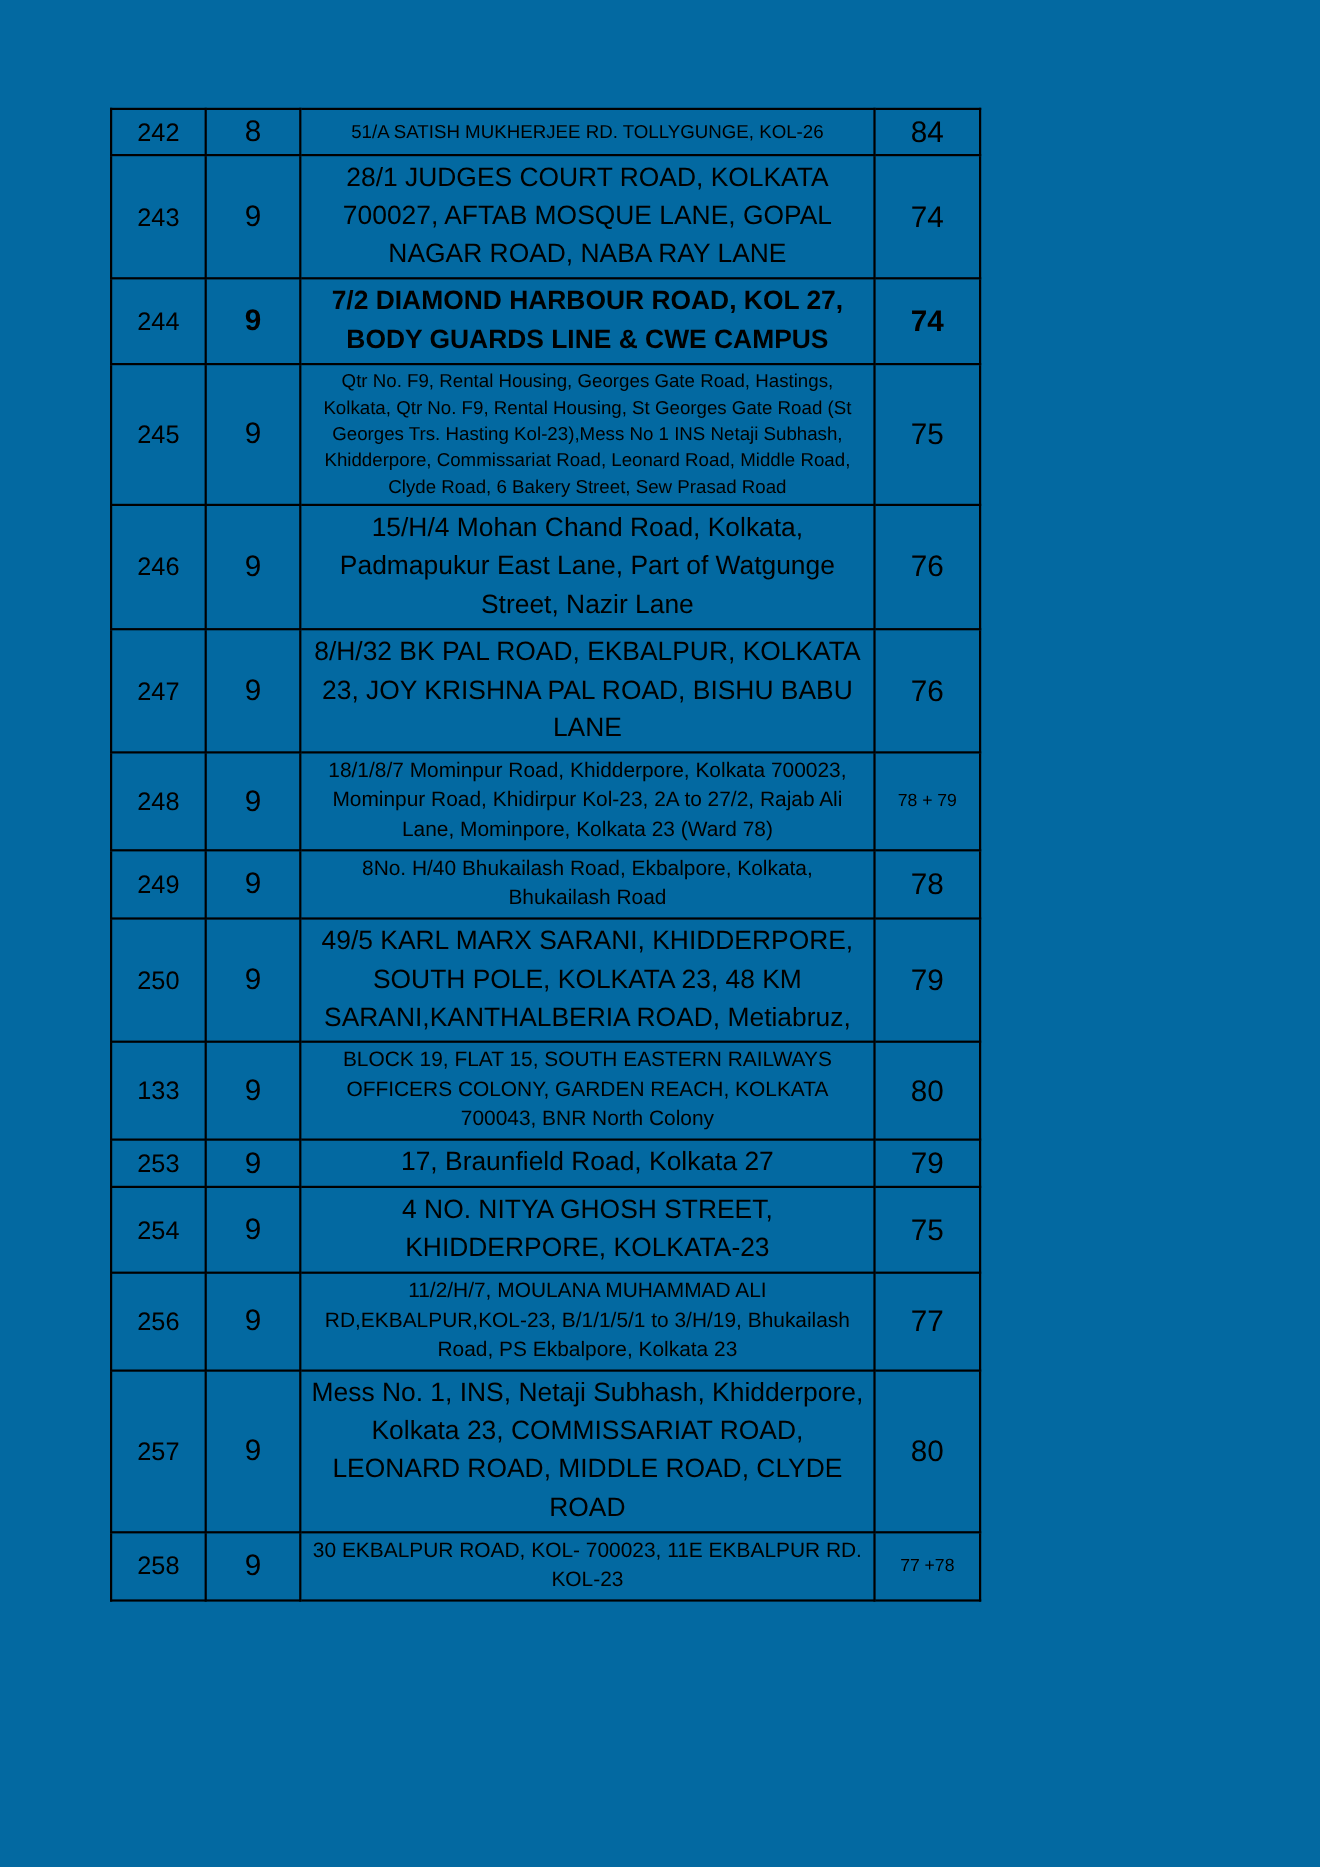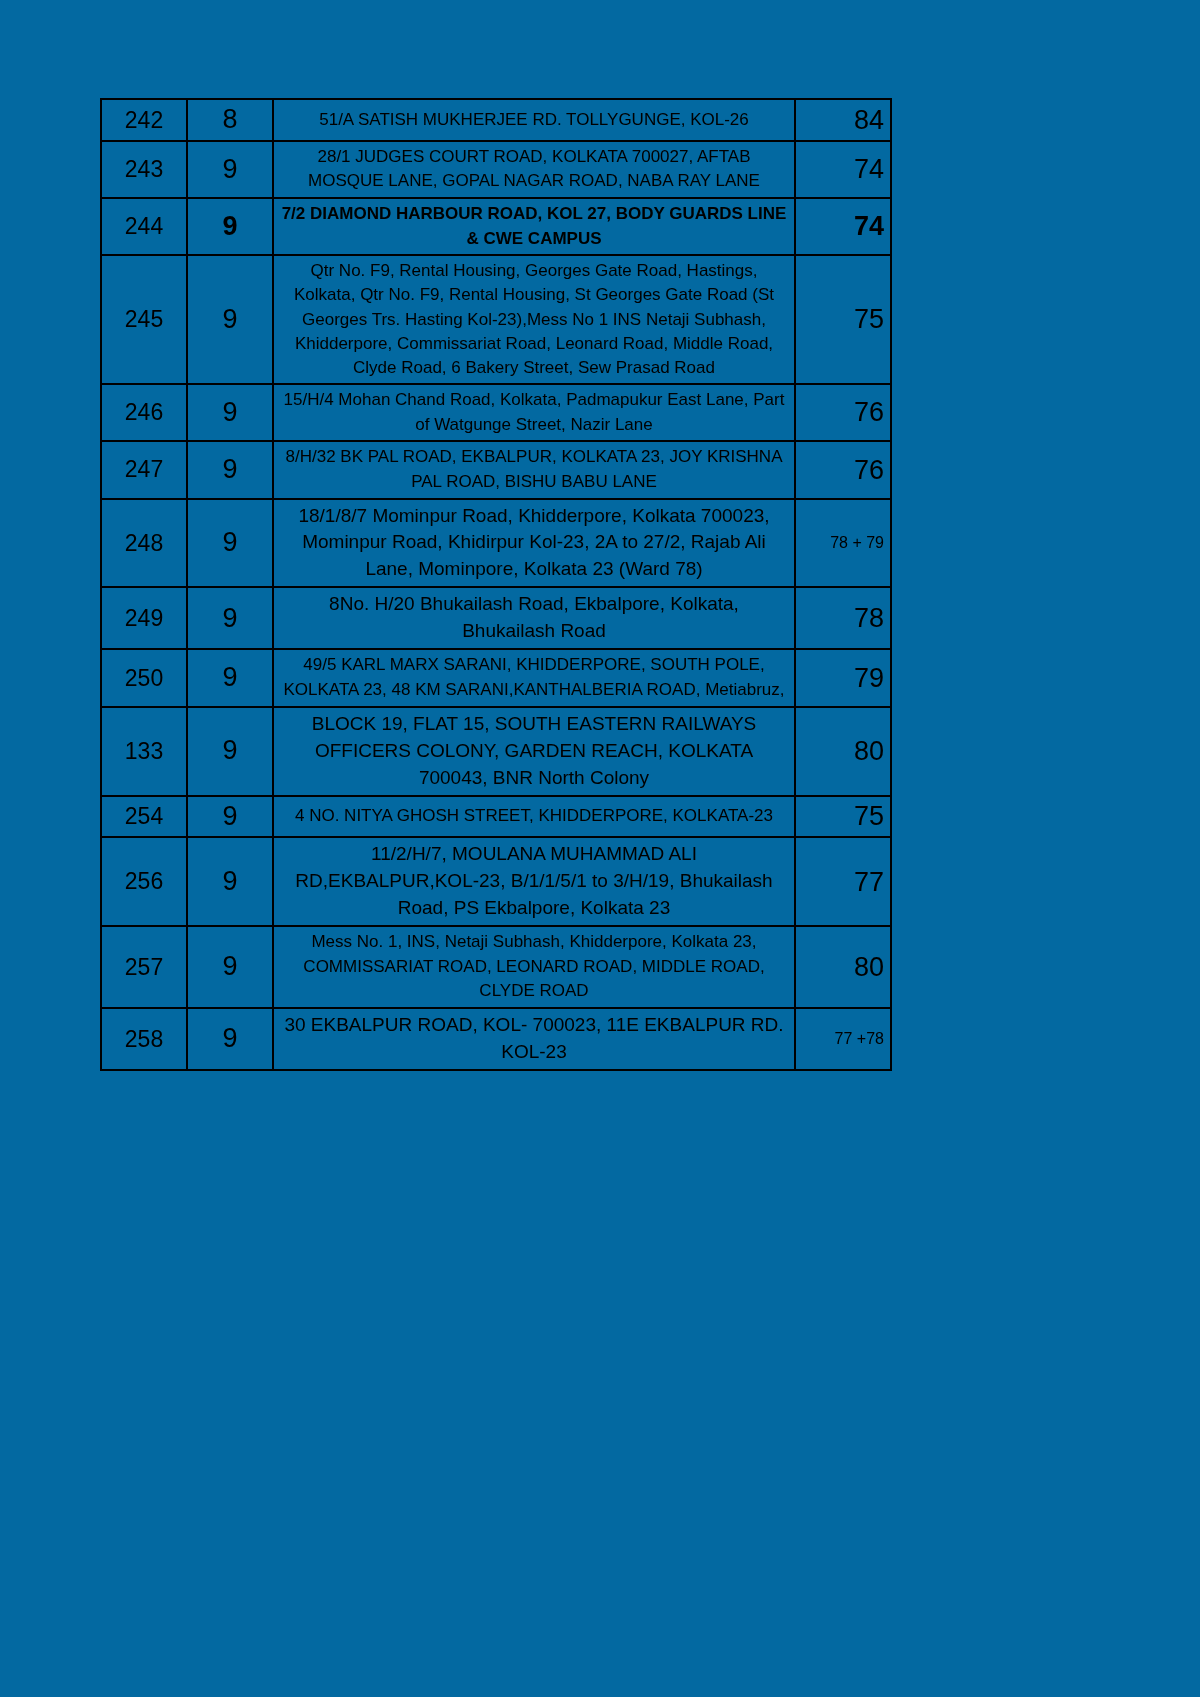--- a/index.html
+++ b/index.html
@@ -47,32 +47,32 @@
     text-align: center;
     font-size: 23px;
     line-height: 1.25;
   }
   .cell-ward {
     text-align: center;
     font-size: 27px;
     line-height: 1.25;
   }
   .cell-num {
-    text-align: right;
+    text-align: center;
     font-size: 27px;
     line-height: 1.2;
   }
   .cell-addr {
     font-size: 21px;
     line-height: 1.45;
   }
   
   .sz-s  { font-size: 17px; line-height: 1.42; }
   .sz-m  { font-size: 19px; line-height: 1.42; }
-  .sz-l  { font-size: 17px; line-height: 1.45; }
+  .sz-l  { font-size: 24px; line-height: 1.45; }
 
   .al-c { text-align: center; }
   .al-l { text-align: center; }
 
   .num-s { font-size: 16px; }
   .bold { font-weight: bold; }
 </style>
 </head>
 <body>
 
@@ -124,34 +124,40 @@
           </tr>
           <tr>
             <td class="cell-sl">248</td>
             <td class="cell-ward">9</td>
             <td class="cell-addr sz-m al-l">18/1/8/7 Mominpur Road, Khidderpore, Kolkata 700023, Mominpur Road, Khidirpur Kol-23, 2A to 27/2, Rajab Ali Lane, Mominpore, Kolkata 23 (Ward 78)</td>
             <td class="cell-num num-s">78 + 79</td>
           </tr>
           <tr>
             <td class="cell-sl">249</td>
             <td class="cell-ward">9</td>
-            <td class="cell-addr sz-m al-c">8No. H/20 Bhukailash Road, Ekbalpore, Kolkata, Bhukailash Road</td>
+            <td class="cell-addr sz-m al-c">8No. H/40 Bhukailash Road, Ekbalpore, Kolkata, Bhukailash Road</td>
             <td class="cell-num ">78</td>
           </tr>
           <tr>
             <td class="cell-sl">250</td>
             <td class="cell-ward">9</td>
             <td class="cell-addr sz-l al-l">49/5 KARL MARX SARANI, KHIDDERPORE, SOUTH POLE, KOLKATA 23, 48 KM SARANI,KANTHALBERIA ROAD, Metiabruz,</td>
             <td class="cell-num ">79</td>
           </tr>
           <tr>
             <td class="cell-sl">133</td>
             <td class="cell-ward">9</td>
             <td class="cell-addr sz-m al-c">BLOCK 19, FLAT 15, SOUTH EASTERN RAILWAYS OFFICERS COLONY, GARDEN REACH, KOLKATA 700043, BNR North Colony</td>
             <td class="cell-num ">80</td>
+          </tr>
+          <tr>
+            <td class="cell-sl">253</td>
+            <td class="cell-ward">9</td>
+            <td class="cell-addr sz-l al-c">17, Braunfield Road, Kolkata 27</td>
+            <td class="cell-num ">79</td>
           </tr>
           <tr>
             <td class="cell-sl">254</td>
             <td class="cell-ward">9</td>
             <td class="cell-addr sz-l al-c">4 NO. NITYA GHOSH STREET, KHIDDERPORE, KOLKATA-23</td>
             <td class="cell-num ">75</td>
           </tr>
           <tr>
             <td class="cell-sl">256</td>
             <td class="cell-ward">9</td>

